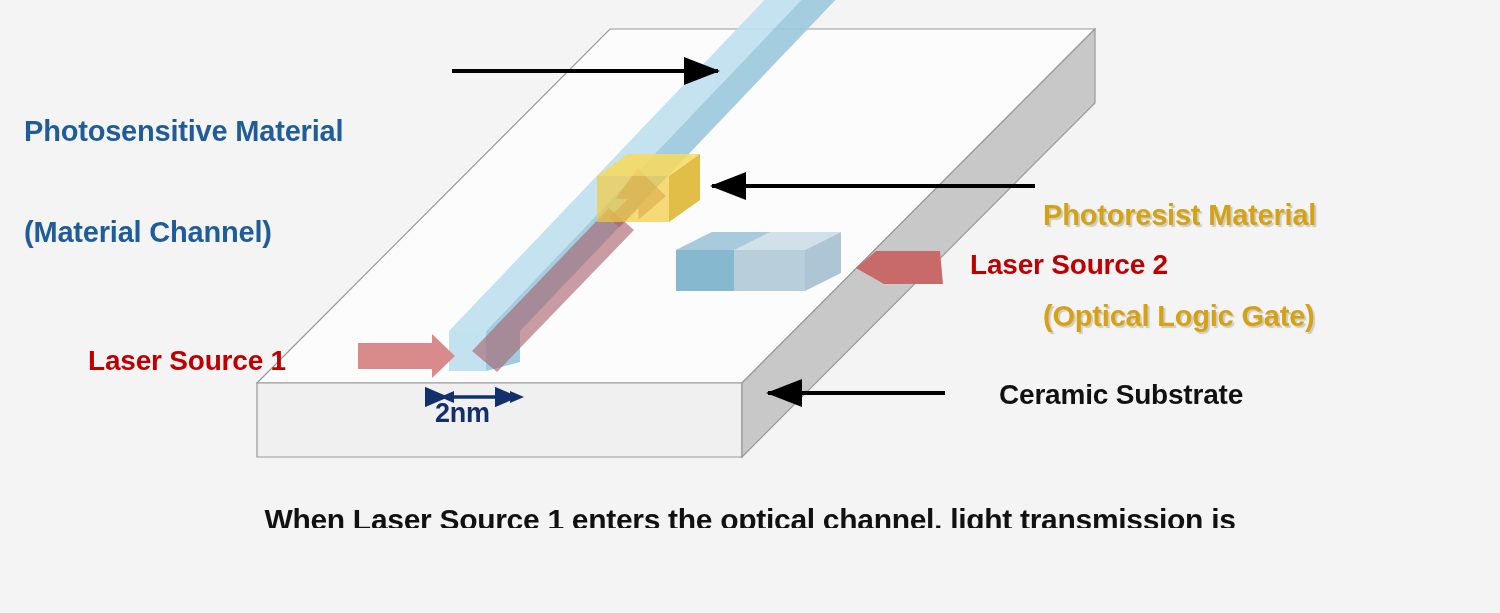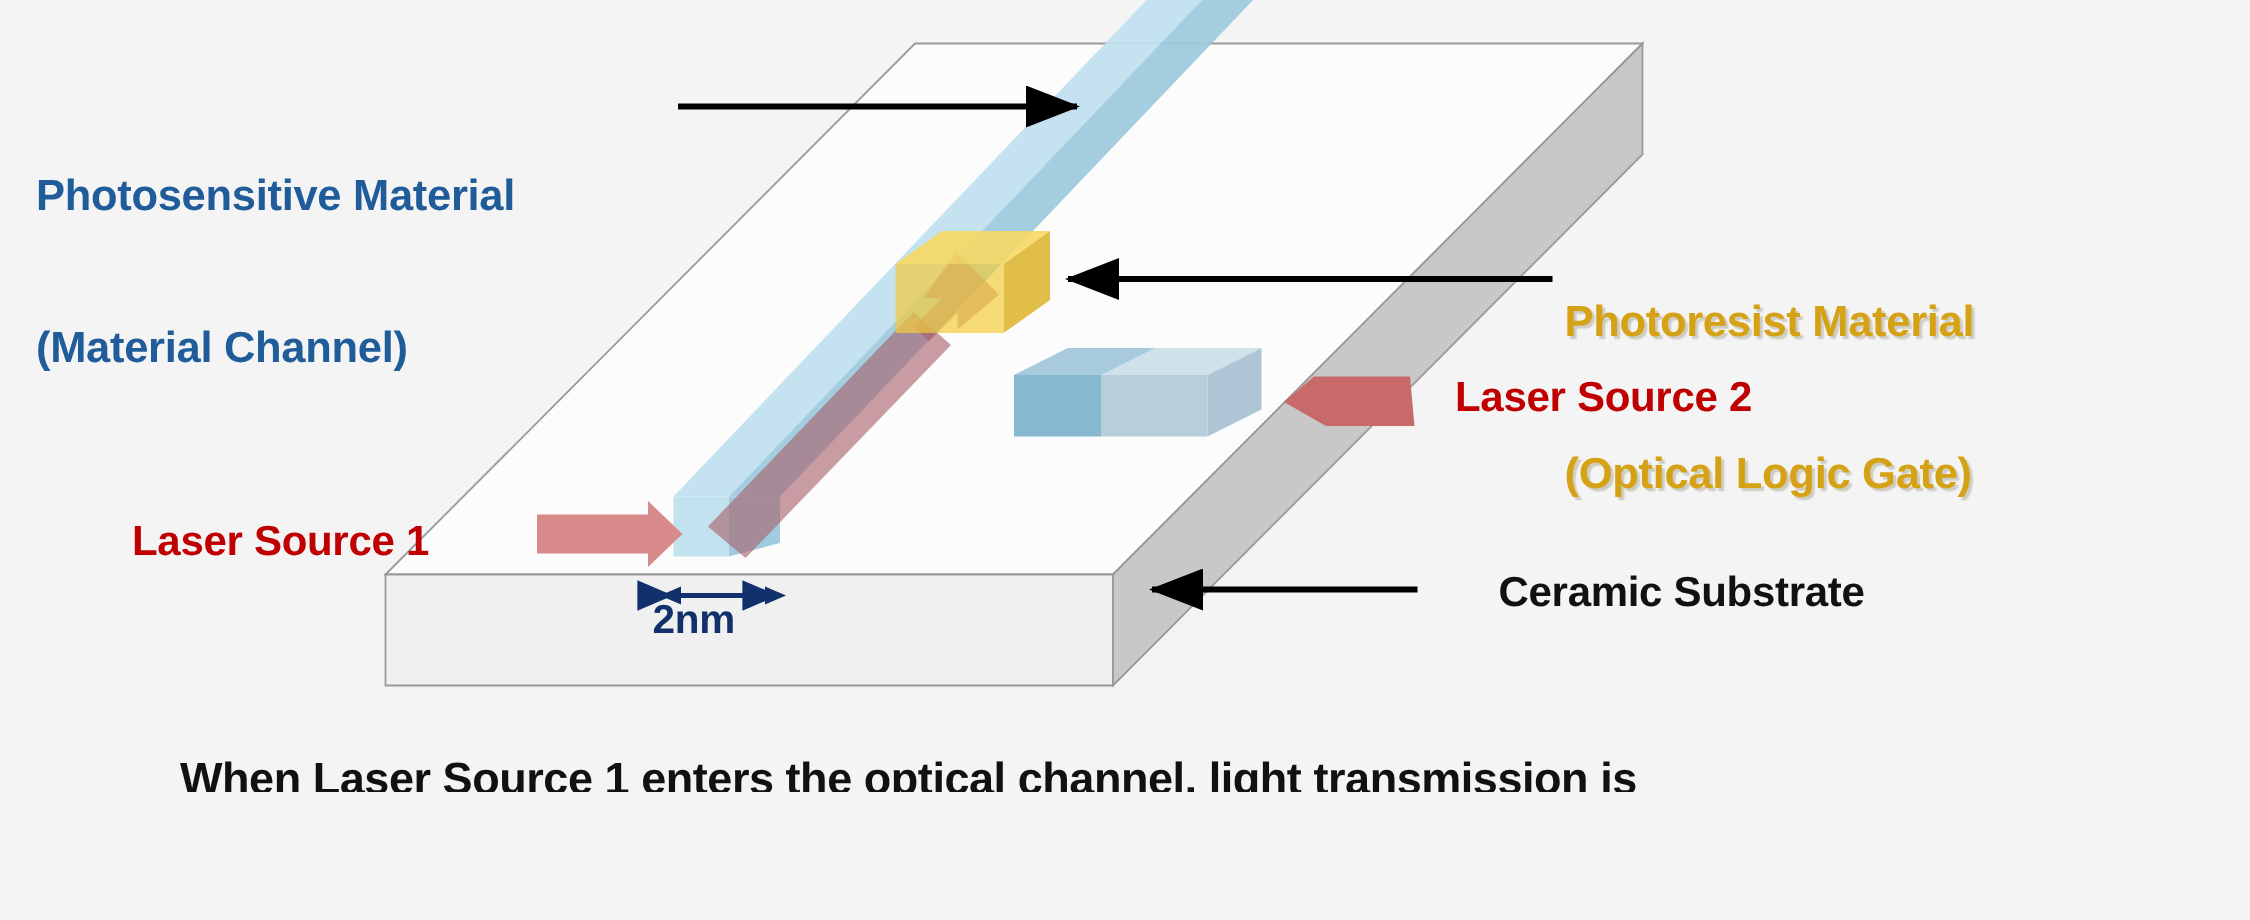--- a/index.html
+++ b/index.html
@@ -74,21 +74,21 @@
     top: 398px;
     font-size: 27px;
     color: #12306B;
     letter-spacing: -0.2px;
   }
   #caption {
     position: absolute;
     left: 120px;
     top: 500px;
     width: 1260px;
-    text-align: left;
+    text-align: center;
     font-family: "Liberation Sans", sans-serif;
     font-weight: bold;
     font-size: 30px;
     line-height: 1.33;
     color: #111111;
     letter-spacing: -0.3px;
   }
 </style>
 </head>
 <body>

